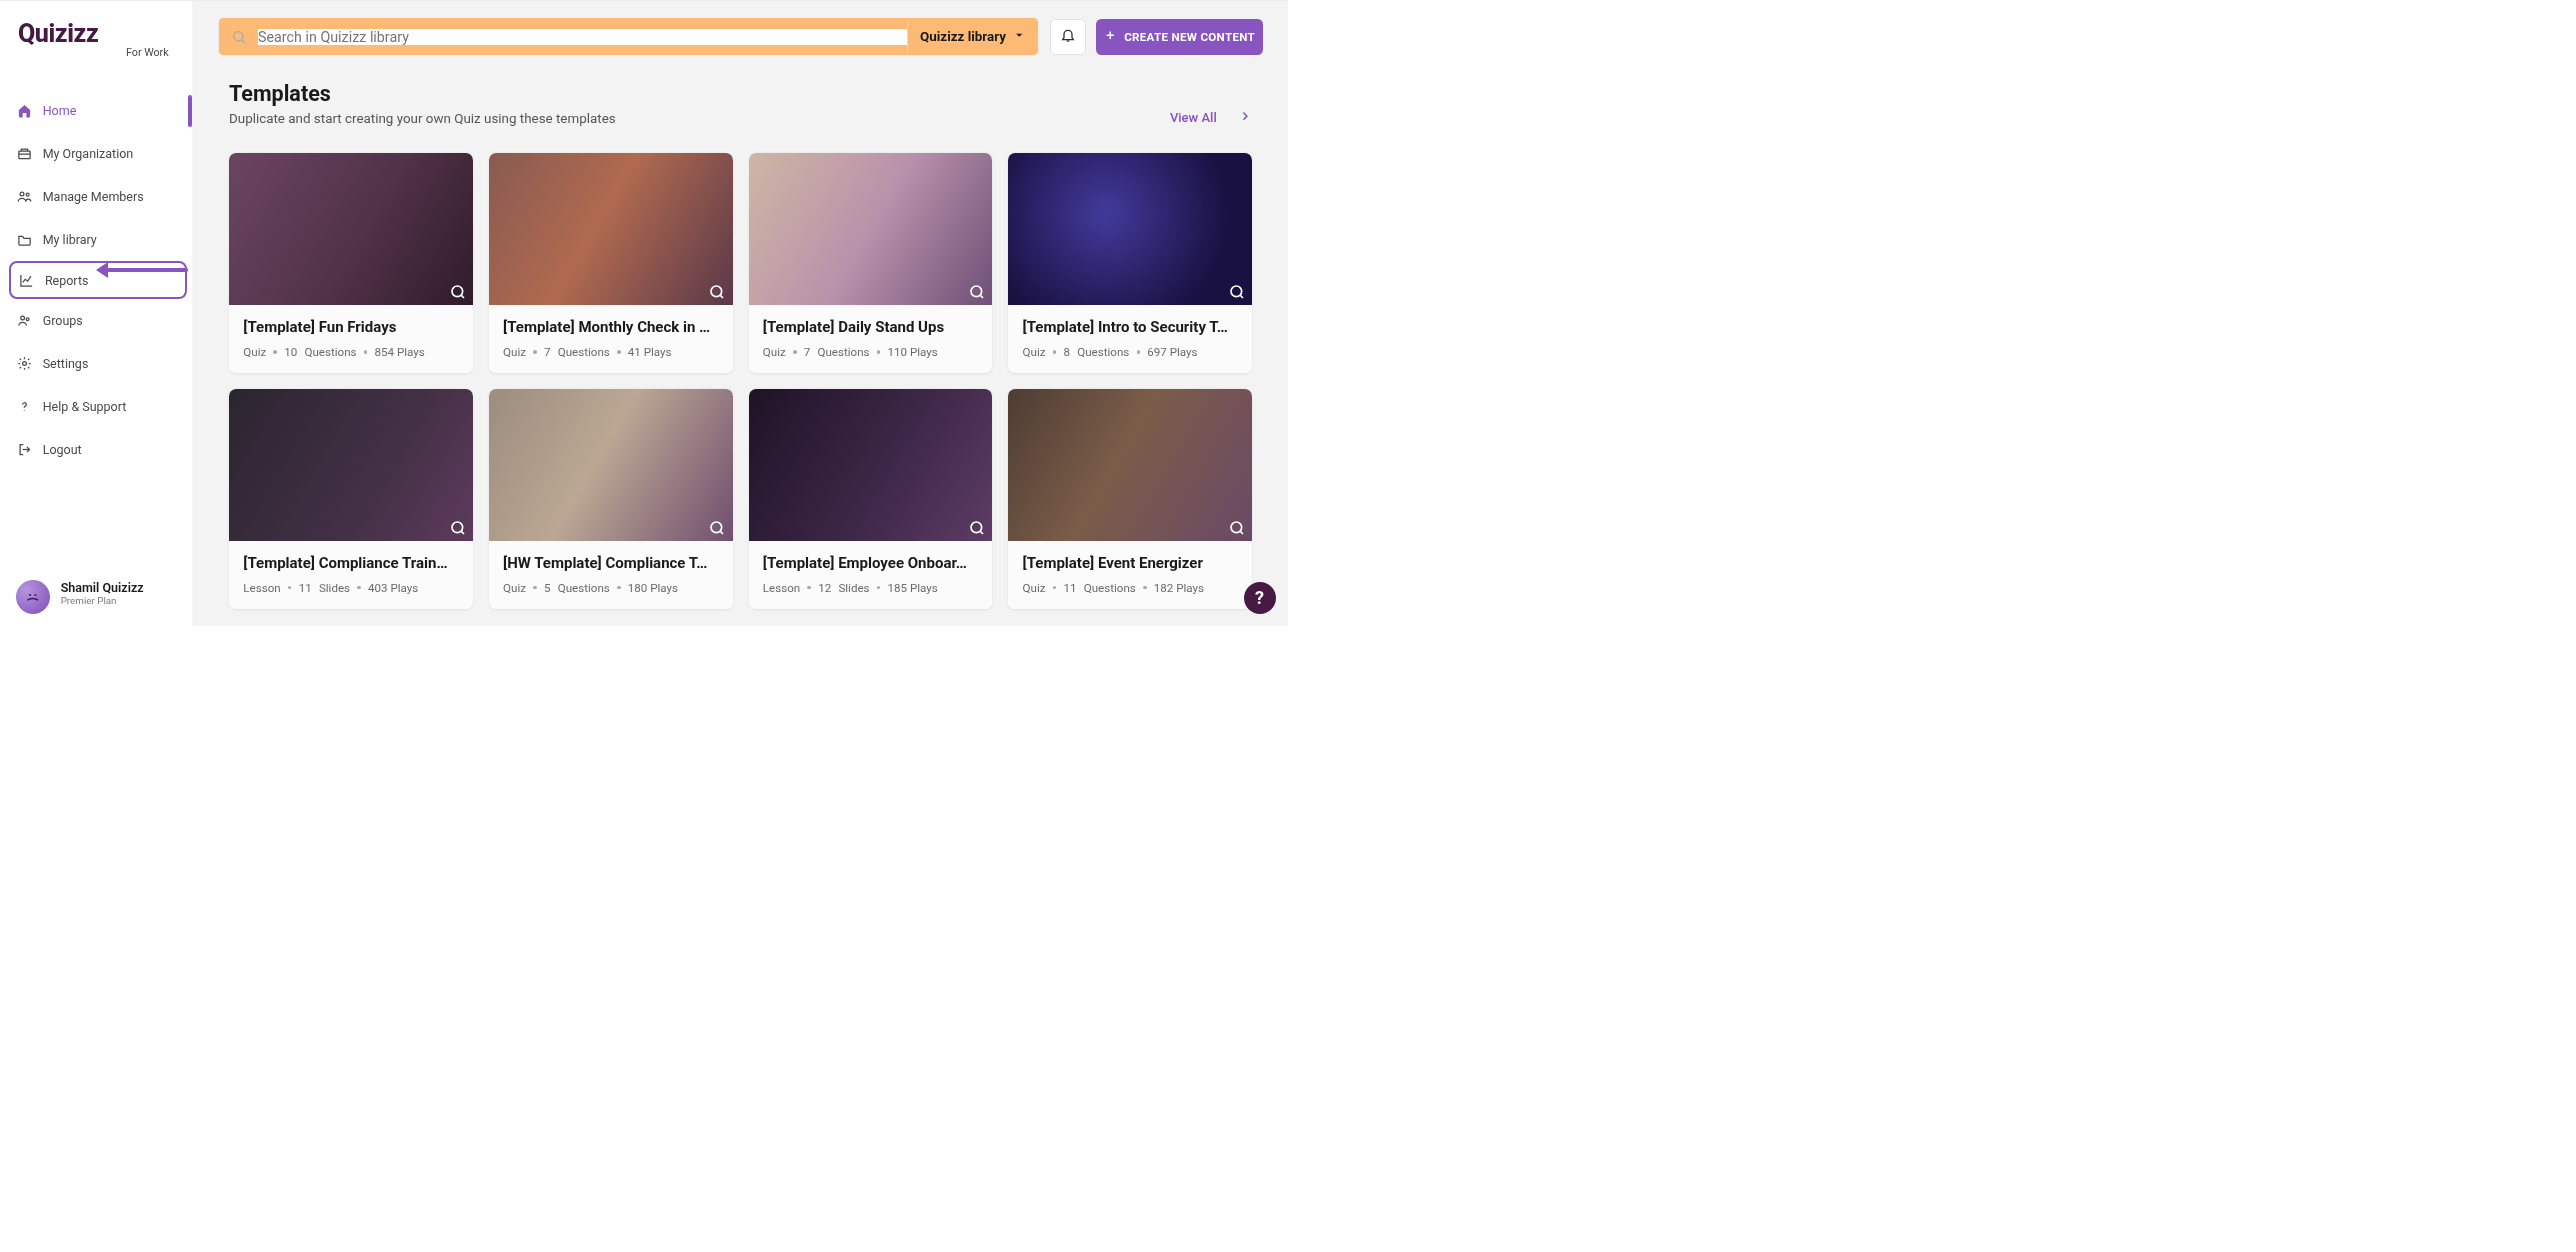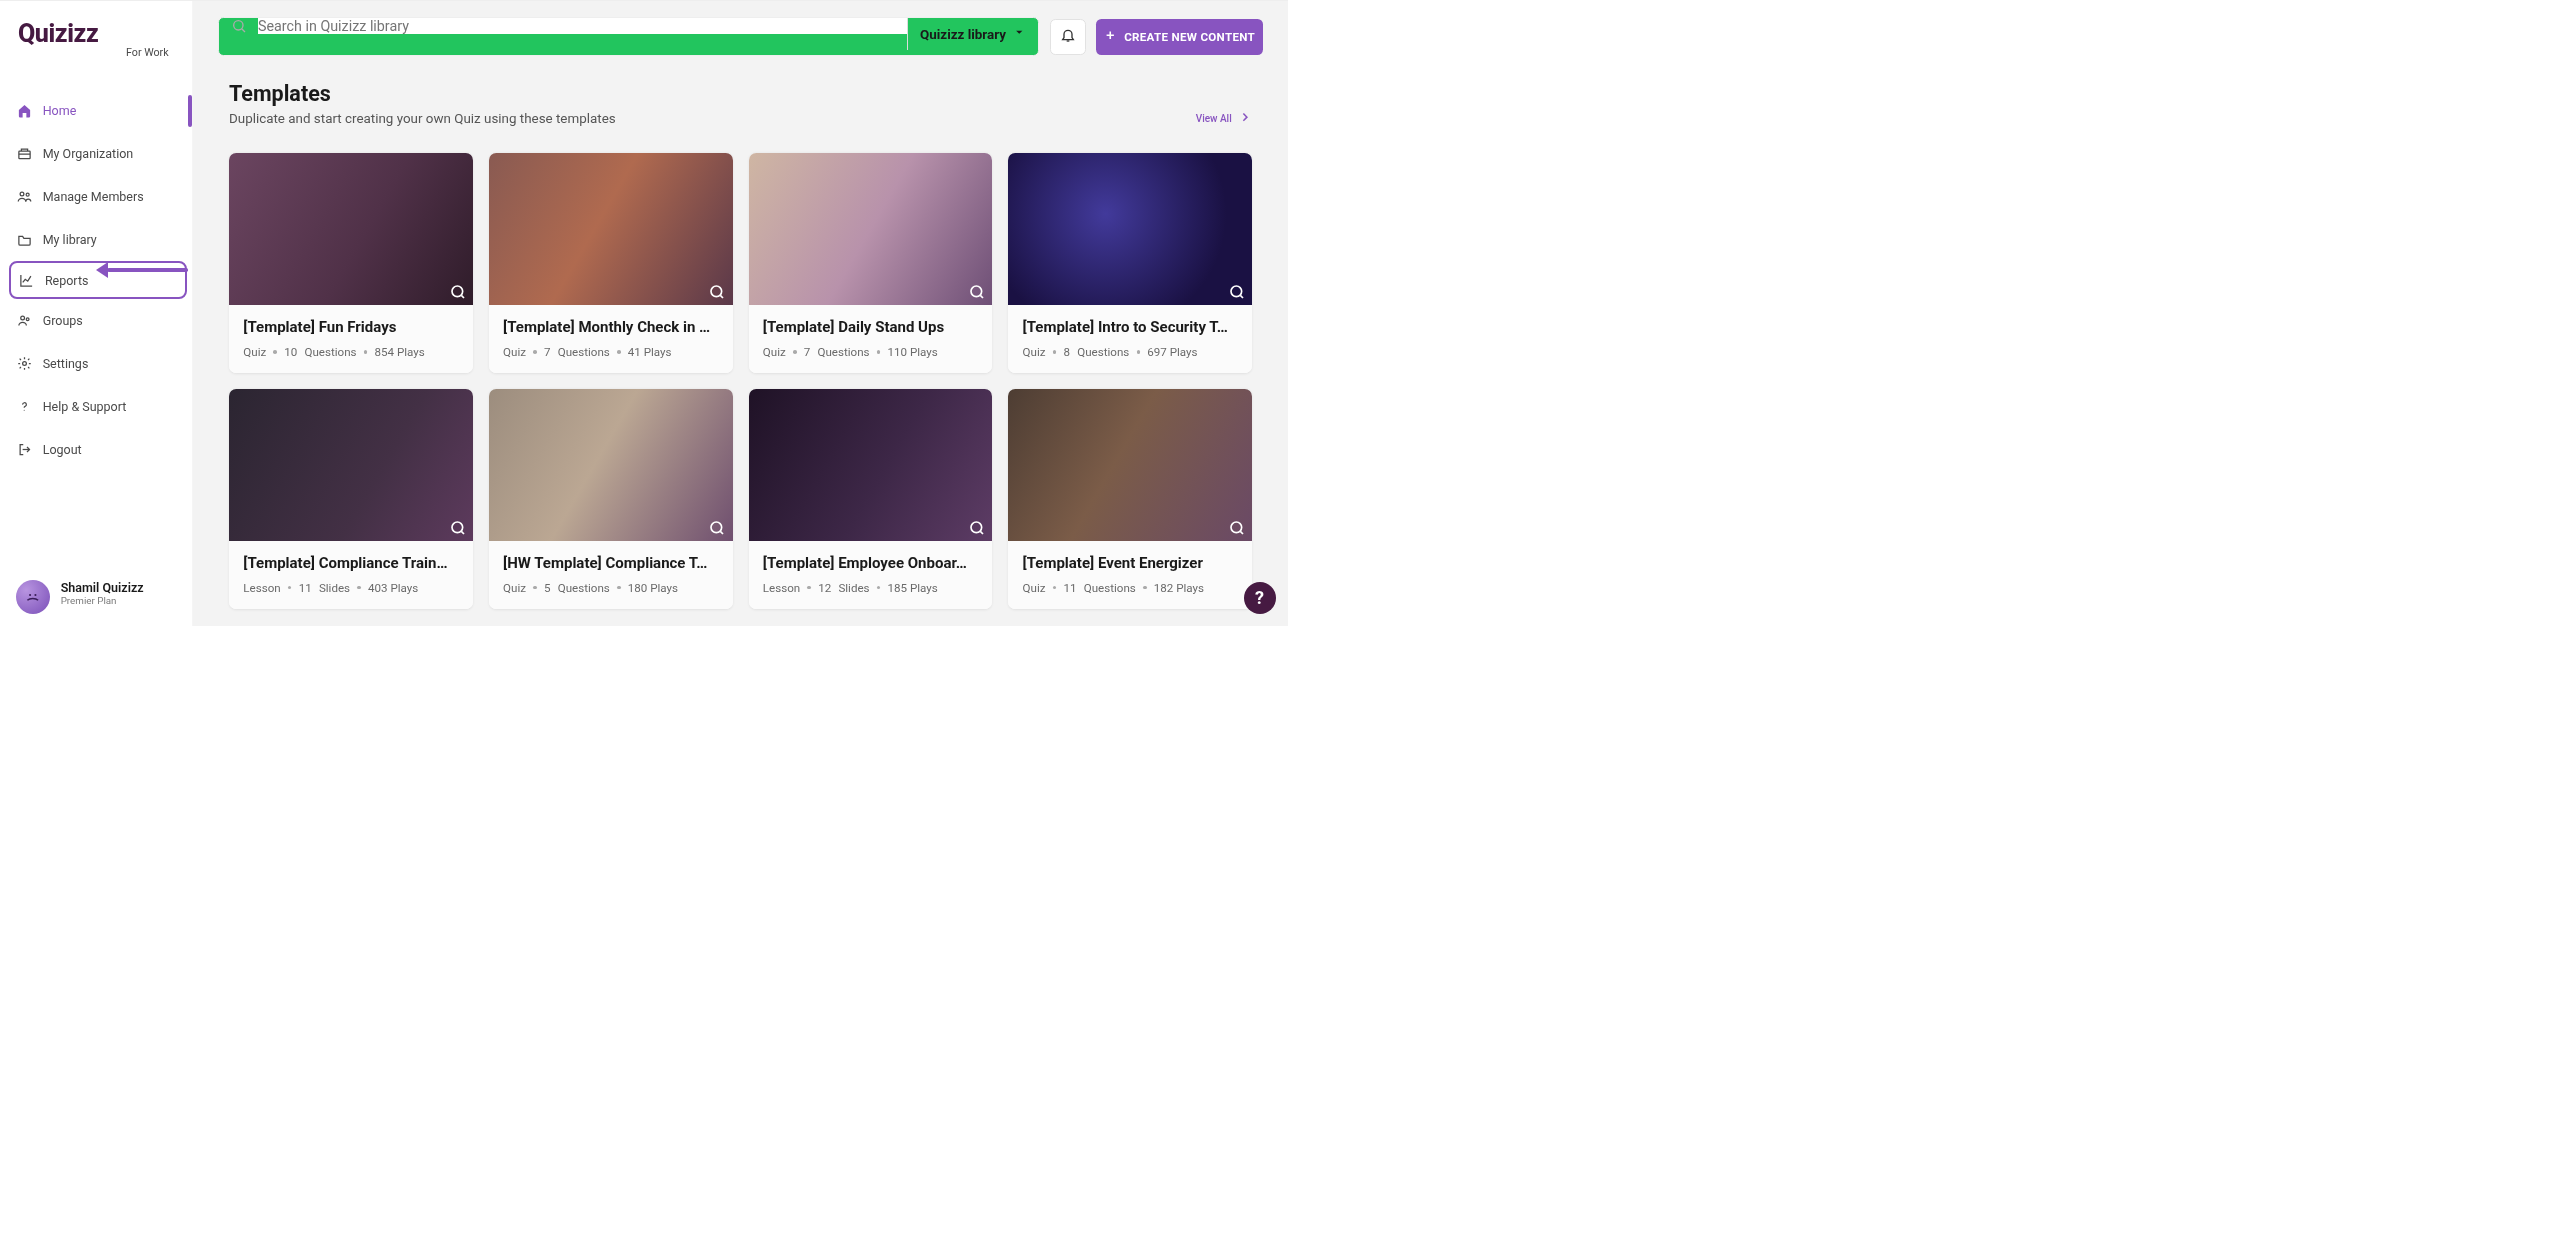--- a/index.html
+++ b/index.html
@@ -31,31 +31,31 @@
   .arrow{position:absolute;left:107px;top:267px;width:89px;height:0;}
   .arrow-line{position:absolute;left:0;top:0;width:81px;height:3.6px;background:var(--purple);border-radius:1.8px;}
   .arrow-head{position:absolute;left:-10.7px;top:-6.3px;width:0;height:0;border-top:8px solid transparent;border-bottom:8px solid transparent;border-right:12.5px solid var(--purple);}
   .user{display:flex;align-items:flex-start;gap:10.7px;padding:12.5px 16px;}
   .avatar{width:34px;height:34px;border-radius:50%;background:radial-gradient(circle at 30% 30%,#b894e0,#7a4fb8);display:flex;align-items:center;justify-content:center;font-size:16px;}
   .user-name{font-size:12.5px;font-weight:600;color:var(--txt-dark);}
   .user-plan{font-size:9.8px;color:var(--txt-light);}
   
   .main{flex:1;display:flex;flex-direction:column;background:var(--bg);min-width:0;}
   .topbar{display:flex;align-items:center;gap:10.7px;padding:16px 25px 16px 25px;background:var(--bg);}
-  .search{flex:1;display:flex;align-items:flex-start;background:#22c55e;border:0.9px solid #eee;border-radius:5.4px;height:39px;min-width:0;}
+  .search{flex:1;display:flex;align-items:center;background:#fdba74;border:0.9px solid #eee;border-radius:5.4px;height:39px;min-width:0;}
   .search-ico{width:39px;display:flex;align-items:center;justify-content:center;color:#aaa;}
   .search input{flex:1;border:none;outline:none;font-size:14.3px;color:var(--txt-dark);}
   .scope-btn{border-left:0.9px solid var(--border);padding:0 12.5px;height:32px;display:flex;align-items:center;gap:7.2px;font-size:13.4px;font-weight:700;color:var(--txt-dark);cursor:pointer;}
   .bell{width:36px;height:36px;border:0.9px solid #e2e2e2;border-radius:5.4px;display:flex;align-items:center;justify-content:center;background:#fff;cursor:pointer;}
   .create-btn{background:var(--purple);color:#fff;border:none;border-radius:5.4px;height:36px;padding:0 8px;display:flex;align-items:center;gap:7.2px;font-size:11.6px;font-weight:700;letter-spacing:0.3px;cursor:pointer;}
   .content{padding:9px 36px 23px 36px;overflow:hidden;}
   .sec-head{display:flex;justify-content:space-between;margin-bottom:27px;}
   .sec-title{font-size:21.5px;font-weight:700;}
   .sec-sub{font-size:13.4px;color:#555;margin-top:5.4px;}
-  .viewall{color:var(--purple);font-size:10px;font-weight:500;display:flex;align-items:center;gap:6px;cursor:pointer;align-self:flex-end;}
+  .viewall{color:var(--purple);font-size:13px;font-weight:500;display:flex;align-items:center;gap:21px;cursor:pointer;align-self:flex-end;}
   .grid{display:grid;grid-template-columns:repeat(4,1fr);gap:16px;}
   .card{background:#fff;border-radius:7.2px;overflow:hidden;box-shadow:0 0.9px 2.7px rgba(0,0,0,.08);cursor:pointer;}
   .card-img{height:152px;position:relative;}
   .thumb{width:100%;height:100%;}
   .qlogo{position:absolute;right:7.2px;bottom:5.4px;width:16px;height:16px;}
   .qlogo svg{stroke:#fff;fill:none;stroke-width:2.5;}
   .card-body{padding:12.5px 14.3px 14.3px 14.3px;background:#fbfbfb;}
   .card-title{font-size:15px;font-weight:700;white-space:nowrap;overflow:hidden;text-overflow:ellipsis;margin-bottom:9px;}
   .meta{font-size:11.6px;color:#6a6a6a;display:flex;gap:7.2px;align-items:center;flex-wrap:wrap;}
   .dot{width:3.6px;height:3.6px;border-radius:50%;background:#aaa;}

